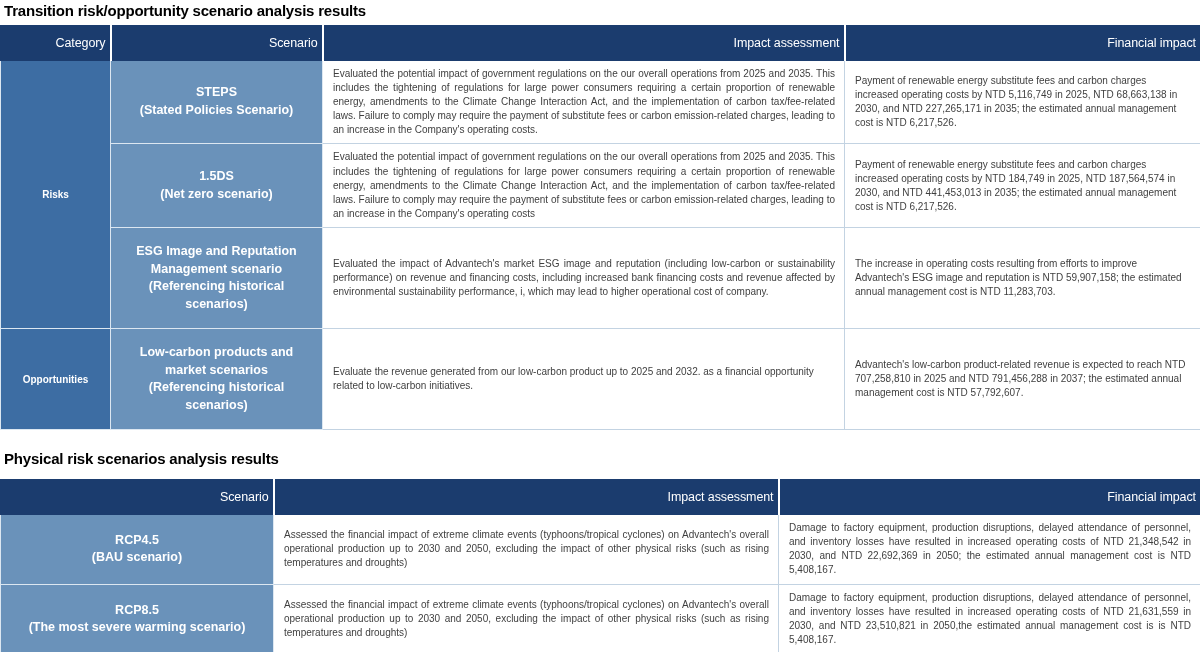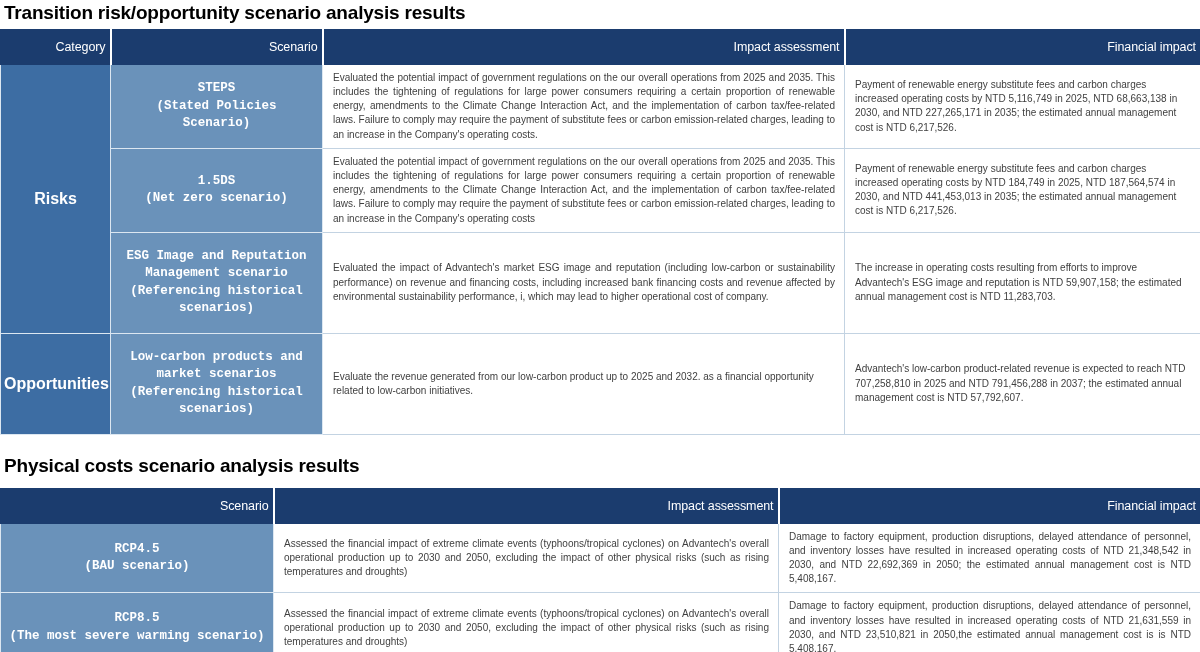--- a/index.html
+++ b/index.html
@@ -14,21 +14,21 @@
     color: #231f20;
     overflow: hidden;
   }
   .page {
     width: 1200px;
     height: 652px;
     position: relative;
     box-sizing: border-box;
   }
   .section-title {
-    font-size: 19px;
+    font-size: 15px;
     font-weight: bold;
     color: #000000;
     letter-spacing: -0.2px;
     padding: 3px 0 5px 4px;
     line-height: 1.1;
   }
   table.tbl {
     border-collapse: collapse;
     table-layout: fixed;
     width: 1200px;
@@ -46,39 +46,38 @@
     border-top: 1px solid #1b3c6e;
     border-bottom: 1px solid #1b3c6e;
     letter-spacing: -0.1px;
   }
   table.tbl th.first { border-left: 1px solid #1b3c6e; }
   table.tbl th.last { border-right: 1px solid #000000; }
 
   td.cat {
     background: #3d6da3;
     color: #ffffff;
-    font-size: 16px;
+    font-size: 10px;
     font-weight: bold;
     text-align: center;
     vertical-align: middle;
     padding: 4px 3px;
     border: 1px solid #dce7f1;
     line-height: 1.35;
   }
   td.scen {
     background: #6a92ba;
     color: #ffffff;
     font-size: 12.5px;
     font-weight: bold;
     text-align: center;
     vertical-align: middle;
     padding: 15px 8px;
     border: 1px solid #dce7f1;
     line-height: 1.4;
-    font-family: Liberation Mono, monospace;
   }
   td.body {
     background: #ffffff;
     color: #3f3f3f;
     font-size: 10px;
     text-align: justify;
     text-justify: inter-word;
     vertical-align: middle;
     padding: 6px 9px 6px 10px;
     border: 1px solid #c3d3e2;
@@ -131,21 +130,21 @@
         <td class="cat">Opportunities</td>
         <td class="scen">Low-carbon products and market scenarios<br>(Referencing historical scenarios)</td>
         <td class="body left">Evaluate the revenue generated from our low-carbon product up to 2025 and 2032. as a financial opportunity related to low-carbon initiatives.</td>
         <td class="body left">Advantech's low-carbon product-related revenue is expected to reach NTD 707,258,810 in 2025 and NTD 791,456,288 in 2037; the estimated annual management cost is NTD 57,792,607.</td>
       </tr>
     </tbody>
   </table>
 
   <div class="spacer"></div>
 
-  <div class="section-title">Physical costs scenario analysis results</div>
+  <div class="section-title">Physical risk scenarios analysis results</div>
 
   <table class="tbl t2wrap">
     <colgroup>
       <col style="width:273px">
       <col style="width:505px">
       <col style="width:422px">
     </colgroup>
     <thead>
       <tr>
         <th class="first">Scenario</th>

